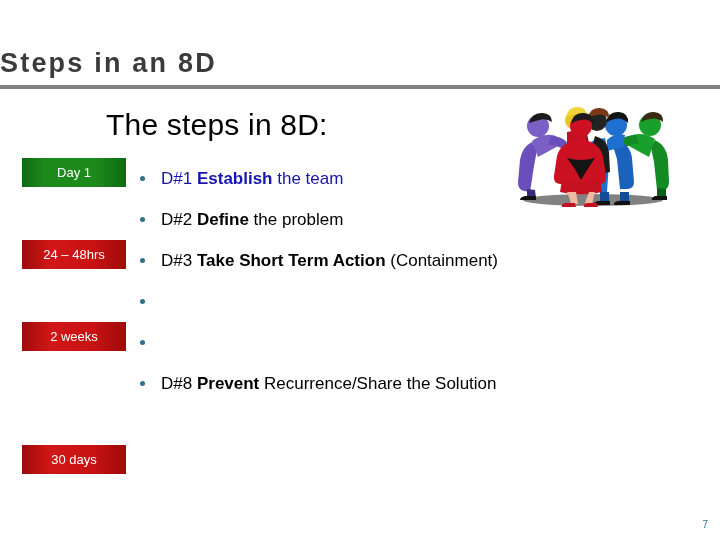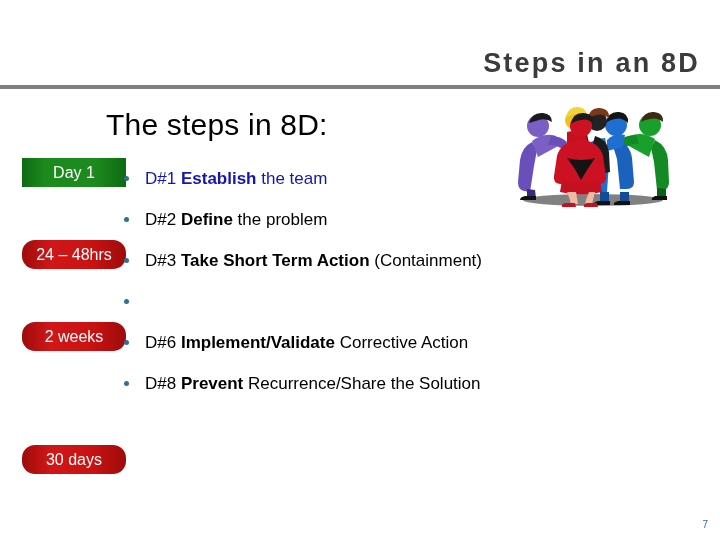--- a/index.html
+++ b/index.html
@@ -19,21 +19,21 @@
     width: 720px;
     height: 540px;
   }
 
   
   .slide-title {
     position: absolute;
     left: 0;
     top: 48px;
     width: 700px;
-    text-align: right;
+    text-align: left;
     font-size: 27px;
     font-weight: bold;
     color: #3b3b3b;
     letter-spacing: 2.2px;
     white-space: nowrap;
   }
   .title-rule {
     position: absolute;
     left: 0;
     top: 85px;
@@ -55,38 +55,37 @@
   }
 
   
   .timing-box {
     position: absolute;
     left: 22px;
     width: 104px;
     height: 29px;
     line-height: 29px;
     text-align: center;
-    font-size: 16px;
+    font-size: 13px;
     color: #ffffff;
     white-space: nowrap;
   }
   .timing-box.green {
     background: #1a7a1a;
     background-image: linear-gradient(to right, #0d6b12 0%, #1d8a1d 22%, #1d8a1d 70%, #0d6b12 100%);
   }
   .timing-box.red {
     background: #bb1111;
     background-image: linear-gradient(to right, #9e0b0b 0%, #d11717 28%, #c81212 68%, #9e0b0b 100%);
-    border-radius: 13px;
   }
 
   
   .bullets {
     position: absolute;
-    left: 124px;
+    left: 140px;
     top: 158px;
     width: 560px;
     text-align: center;
   }
   .bullet-row {
     position: relative;
     height: 41px;
     line-height: 41px;
     white-space: nowrap;
   }
@@ -177,21 +176,20 @@
       <span class="bullet-text"><span>D#3 </span><span class="b">Take Short Term Action</span><span> (Containment)</span></span>
     </div>
 
 
     <div class="bullet-row">
       <span class="bullet-dot"></span>
     </div>
 
     <div class="bullet-row">
       <span class="bullet-dot"></span>
-      <span class="bullet-text"><span>D#6 </span><span class="b">Implement/Validate</span><span> Corrective Action</span></span>
     </div>
 
     <div class="bullet-row">
       <span class="bullet-dot"></span>
       <span class="bullet-text"><span>D#8 </span><span class="b">Prevent</span><span> Recurrence/Share the Solution</span></span>
     </div>
 
 
   </div>
 

